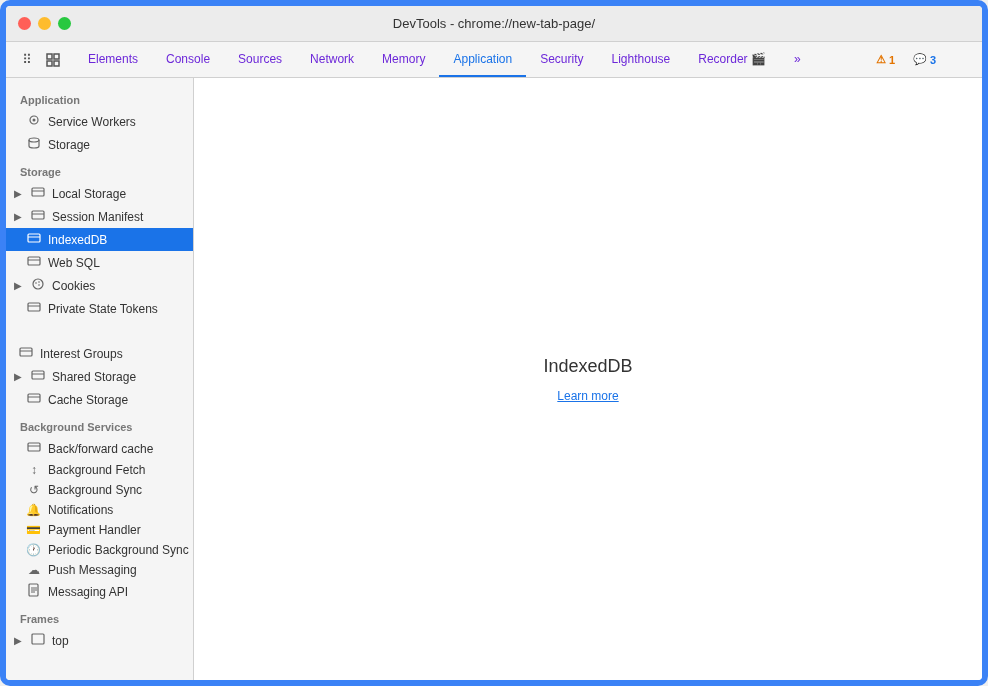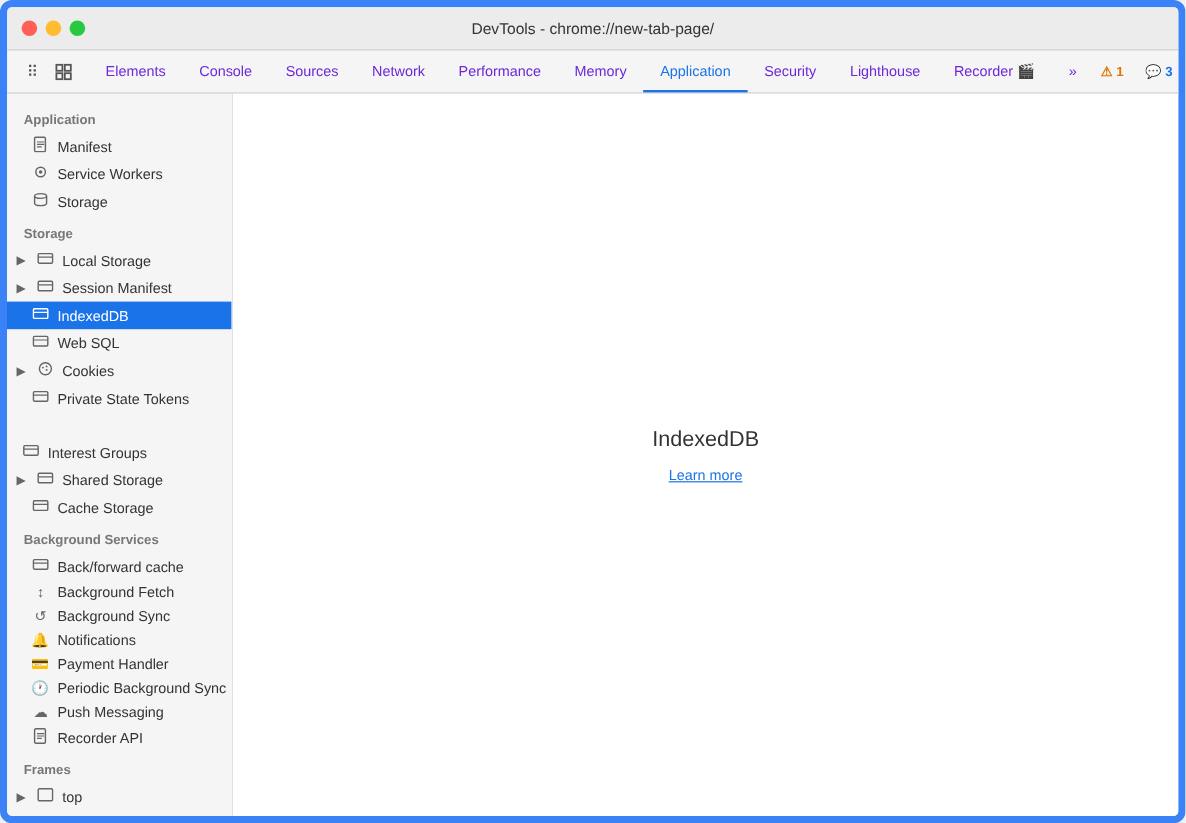--- a/index.html
+++ b/index.html
@@ -280,23 +280,20 @@
       <div class="tab">
         <span>Console</span>
       </div>
       <div class="tab">
         <span>Sources</span>
       </div>
       <div class="tab">
         <span>Network</span>
       </div>
       <div class="tab">
-        <span>Performance</span>
-      </div>
-      <div class="tab">
         <span>Memory</span>
       </div>
       <div class="tab active">
         <span>Application</span>
       </div>
       <div class="tab">
         <span>Security</span>
       </div>
       <div class="tab">
         <span>Lighthouse</span>
@@ -324,202 +321,191 @@
 
     </div>
   </div>
 
   <div class="main">
 
     <div class="sidebar">
 
       <div class="sidebar-section-label">Application</div>
 
+
       <div class="sidebar-item">
+        <span class="sidebar-icon">
+          <svg width="14" height="14" viewBox="0 0 14 14" fill="none">
+              <circle cx="7" cy="7" r="4" stroke="#666" stroke-width="1.2" fill="none"></circle>
+              <circle cx="7" cy="7" r="1.5" fill="#666"></circle>
+            </svg>
+        </span>
+        <span>Service Workers</span>
+      </div>
+
+      <div class="sidebar-item">
+        <span class="sidebar-icon">
+          <svg width="14" height="14" viewBox="0 0 14 14" fill="none">
+              <ellipse cx="7" cy="4" rx="5" ry="2" stroke="#666" stroke-width="1.2" fill="none"></ellipse>
+              <path d="M2 4v6c0 1.1 2.24 2 5 2s5-.9 5-2V4" stroke="#666" stroke-width="1.2" fill="none"></path>
+            </svg>
+        </span>
+        <span>Storage</span>
+      </div>
+
+      <div class="sidebar-section-label">Storage</div>
+
+      <div class="sidebar-item has-arrow">
+        <span class="expand-arrow">▶</span>
+        <span class="sidebar-icon">
+          <svg width="14" height="14" viewBox="0 0 14 14" fill="none">
+              <rect x="1" y="3" width="12" height="8" rx="1" stroke="#666" stroke-width="1.2" fill="none"></rect>
+              <line x1="1" y1="6" x2="13" y2="6" stroke="#666" stroke-width="1"></line>
+            </svg>
+        </span>
+        <span>Local Storage</span>
+      </div>
+
+      <div class="sidebar-item has-arrow">
+        <span class="expand-arrow">▶</span>
+        <span class="sidebar-icon">
+          <svg width="14" height="14" viewBox="0 0 14 14" fill="none">
+              <rect x="1" y="3" width="12" height="8" rx="1" stroke="#666" stroke-width="1.2" fill="none"></rect>
+              <line x1="1" y1="6" x2="13" y2="6" stroke="#666" stroke-width="1"></line>
+            </svg>
+        </span>
+        <span>Session Manifest</span>
+      </div>
+
+      <div class="sidebar-item active" style="padding-left:20px;">
+        <span class="sidebar-icon">
+          <svg width="14" height="14" viewBox="0 0 14 14" fill="none">
+              <rect x="1" y="3" width="12" height="8" rx="1" stroke="white" stroke-width="1.2" fill="none"></rect>
+              <line x1="1" y1="6" x2="13" y2="6" stroke="white" stroke-width="1"></line>
+            </svg>
+        </span>
+        <span>IndexedDB</span>
+      </div>
+
+      <div class="sidebar-item" style="">
+        <span class="sidebar-icon">
+          <svg width="14" height="14" viewBox="0 0 14 14" fill="none">
+              <rect x="1" y="3" width="12" height="8" rx="1" stroke="#666" stroke-width="1.2" fill="none"></rect>
+              <line x1="1" y1="6" x2="13" y2="6" stroke="#666" stroke-width="1"></line>
+            </svg>
+        </span>
+        <span>Web SQL</span>
+      </div>
+
+      <div class="sidebar-item has-arrow">
+        <span class="expand-arrow">▶</span>
+        <span class="sidebar-icon">
+          <svg width="14" height="14" viewBox="0 0 14 14" fill="none">
+              <circle cx="7" cy="7" r="5" stroke="#666" stroke-width="1.2" fill="none"></circle>
+              <circle cx="5" cy="6" r="0.8" fill="#666"></circle>
+              <circle cx="8" cy="8" r="0.8" fill="#666"></circle>
+              <circle cx="8" cy="5" r="0.8" fill="#666"></circle>
+            </svg>
+        </span>
+        <span>Cookies</span>
+      </div>
+
+      <div class="sidebar-item" style="padding-left:20px;">
+        <span class="sidebar-icon">
+          <svg width="14" height="14" viewBox="0 0 14 14" fill="none">
+              <rect x="1" y="3" width="12" height="8" rx="1" stroke="#666" stroke-width="1.2" fill="none"></rect>
+              <line x1="1" y1="6" x2="13" y2="6" stroke="#666" stroke-width="1"></line>
+            </svg>
+        </span>
+        <span>Private State Tokens</span>
+      </div>
+
+      <div class="sidebar-item" style="padding-left:12px;margin-top:22px;">
+        <span class="sidebar-icon">
+          <svg width="14" height="14" viewBox="0 0 14 14" fill="none">
+              <rect x="1" y="3" width="12" height="8" rx="1" stroke="#666" stroke-width="1.2" fill="none"></rect>
+              <line x1="1" y1="6" x2="13" y2="6" stroke="#666" stroke-width="1"></line>
+            </svg>
+        </span>
+        <span>Interest Groups</span>
+      </div>
+
+      <div class="sidebar-item has-arrow">
+        <span class="expand-arrow">▶</span>
+        <span class="sidebar-icon">
+          <svg width="14" height="14" viewBox="0 0 14 14" fill="none">
+              <rect x="1" y="3" width="12" height="8" rx="1" stroke="#666" stroke-width="1.2" fill="none"></rect>
+              <line x1="1" y1="6" x2="13" y2="6" stroke="#666" stroke-width="1"></line>
+            </svg>
+        </span>
+        <span>Shared Storage</span>
+      </div>
+
+      <div class="sidebar-item" style="padding-left:20px;">
+        <span class="sidebar-icon">
+          <svg width="14" height="14" viewBox="0 0 14 14" fill="none">
+              <rect x="1" y="3" width="12" height="8" rx="1" stroke="#666" stroke-width="1.2" fill="none"></rect>
+              <line x1="1" y1="6" x2="13" y2="6" stroke="#666" stroke-width="1"></line>
+            </svg>
+        </span>
+        <span>Cache Storage</span>
+      </div>
+
+      <div class="sidebar-section-label">Background Services</div>
+
+      <div class="sidebar-item" style="padding-left:20px;">
+        <span class="sidebar-icon">
+          <svg width="14" height="14" viewBox="0 0 14 14" fill="none">
+              <rect x="1" y="3" width="12" height="8" rx="1" stroke="#666" stroke-width="1.2" fill="none"></rect>
+              <line x1="1" y1="6" x2="13" y2="6" stroke="#666" stroke-width="1"></line>
+            </svg>
+        </span>
+        <span>Back/forward cache</span>
+      </div>
+
+      <div class="sidebar-item" style="padding-left:20px;">
+        <span class="sidebar-icon">↕</span>
+        <span>Background Fetch</span>
+      </div>
+
+      <div class="sidebar-item" style="padding-left:20px;">
+        <span class="sidebar-icon">↺</span>
+        <span>Background Sync</span>
+      </div>
+
+      <div class="sidebar-item" style="padding-left:20px;">
+        <span class="sidebar-icon">🔔</span>
+        <span>Notifications</span>
+      </div>
+
+      <div class="sidebar-item" style="padding-left:20px;">
+        <span class="sidebar-icon">💳</span>
+        <span>Payment Handler</span>
+      </div>
+
+      <div class="sidebar-item" style="padding-left:20px;">
+        <span class="sidebar-icon">🕐</span>
+        <span>Periodic Background Sync</span>
+      </div>
+
+      <div class="sidebar-item" style="padding-left:20px;">
+        <span class="sidebar-icon">☁</span>
+        <span>Push Messaging</span>
+      </div>
+
+      <div class="sidebar-item" style="padding-left:20px;">
         <span class="sidebar-icon">
           <svg width="14" height="14" viewBox="0 0 14 14" fill="none">
               <rect x="2" y="1" width="9" height="12" rx="1" stroke="#666" stroke-width="1.2" fill="none"></rect>
               <line x1="4" y1="5" x2="10" y2="5" stroke="#666" stroke-width="1"></line>
               <line x1="4" y1="7" x2="10" y2="7" stroke="#666" stroke-width="1"></line>
               <line x1="4" y1="9" x2="8" y2="9" stroke="#666" stroke-width="1"></line>
             </svg>
         </span>
-        <span>Manifest</span>
-      </div>
-
-      <div class="sidebar-item">
-        <span class="sidebar-icon">
-          <svg width="14" height="14" viewBox="0 0 14 14" fill="none">
-              <circle cx="7" cy="7" r="4" stroke="#666" stroke-width="1.2" fill="none"></circle>
-              <circle cx="7" cy="7" r="1.5" fill="#666"></circle>
-            </svg>
-        </span>
-        <span>Service Workers</span>
-      </div>
-
-      <div class="sidebar-item">
-        <span class="sidebar-icon">
-          <svg width="14" height="14" viewBox="0 0 14 14" fill="none">
-              <ellipse cx="7" cy="4" rx="5" ry="2" stroke="#666" stroke-width="1.2" fill="none"></ellipse>
-              <path d="M2 4v6c0 1.1 2.24 2 5 2s5-.9 5-2V4" stroke="#666" stroke-width="1.2" fill="none"></path>
-            </svg>
-        </span>
-        <span>Storage</span>
-      </div>
-
-      <div class="sidebar-section-label">Storage</div>
-
-      <div class="sidebar-item has-arrow">
-        <span class="expand-arrow">▶</span>
-        <span class="sidebar-icon">
-          <svg width="14" height="14" viewBox="0 0 14 14" fill="none">
-              <rect x="1" y="3" width="12" height="8" rx="1" stroke="#666" stroke-width="1.2" fill="none"></rect>
-              <line x1="1" y1="6" x2="13" y2="6" stroke="#666" stroke-width="1"></line>
-            </svg>
-        </span>
-        <span>Local Storage</span>
-      </div>
-
-      <div class="sidebar-item has-arrow">
-        <span class="expand-arrow">▶</span>
-        <span class="sidebar-icon">
-          <svg width="14" height="14" viewBox="0 0 14 14" fill="none">
-              <rect x="1" y="3" width="12" height="8" rx="1" stroke="#666" stroke-width="1.2" fill="none"></rect>
-              <line x1="1" y1="6" x2="13" y2="6" stroke="#666" stroke-width="1"></line>
-            </svg>
-        </span>
-        <span>Session Manifest</span>
-      </div>
-
-      <div class="sidebar-item active" style="padding-left:20px;">
-        <span class="sidebar-icon">
-          <svg width="14" height="14" viewBox="0 0 14 14" fill="none">
-              <rect x="1" y="3" width="12" height="8" rx="1" stroke="white" stroke-width="1.2" fill="none"></rect>
-              <line x1="1" y1="6" x2="13" y2="6" stroke="white" stroke-width="1"></line>
-            </svg>
-        </span>
-        <span>IndexedDB</span>
-      </div>
-
-      <div class="sidebar-item" style="">
-        <span class="sidebar-icon">
-          <svg width="14" height="14" viewBox="0 0 14 14" fill="none">
-              <rect x="1" y="3" width="12" height="8" rx="1" stroke="#666" stroke-width="1.2" fill="none"></rect>
-              <line x1="1" y1="6" x2="13" y2="6" stroke="#666" stroke-width="1"></line>
-            </svg>
-        </span>
-        <span>Web SQL</span>
-      </div>
-
-      <div class="sidebar-item has-arrow">
-        <span class="expand-arrow">▶</span>
-        <span class="sidebar-icon">
-          <svg width="14" height="14" viewBox="0 0 14 14" fill="none">
-              <circle cx="7" cy="7" r="5" stroke="#666" stroke-width="1.2" fill="none"></circle>
-              <circle cx="5" cy="6" r="0.8" fill="#666"></circle>
-              <circle cx="8" cy="8" r="0.8" fill="#666"></circle>
-              <circle cx="8" cy="5" r="0.8" fill="#666"></circle>
-            </svg>
-        </span>
-        <span>Cookies</span>
-      </div>
-
-      <div class="sidebar-item" style="padding-left:20px;">
-        <span class="sidebar-icon">
-          <svg width="14" height="14" viewBox="0 0 14 14" fill="none">
-              <rect x="1" y="3" width="12" height="8" rx="1" stroke="#666" stroke-width="1.2" fill="none"></rect>
-              <line x1="1" y1="6" x2="13" y2="6" stroke="#666" stroke-width="1"></line>
-            </svg>
-        </span>
-        <span>Private State Tokens</span>
-      </div>
-
-      <div class="sidebar-item" style="padding-left:12px;margin-top:22px;">
-        <span class="sidebar-icon">
-          <svg width="14" height="14" viewBox="0 0 14 14" fill="none">
-              <rect x="1" y="3" width="12" height="8" rx="1" stroke="#666" stroke-width="1.2" fill="none"></rect>
-              <line x1="1" y1="6" x2="13" y2="6" stroke="#666" stroke-width="1"></line>
-            </svg>
-        </span>
-        <span>Interest Groups</span>
-      </div>
-
-      <div class="sidebar-item has-arrow">
-        <span class="expand-arrow">▶</span>
-        <span class="sidebar-icon">
-          <svg width="14" height="14" viewBox="0 0 14 14" fill="none">
-              <rect x="1" y="3" width="12" height="8" rx="1" stroke="#666" stroke-width="1.2" fill="none"></rect>
-              <line x1="1" y1="6" x2="13" y2="6" stroke="#666" stroke-width="1"></line>
-            </svg>
-        </span>
-        <span>Shared Storage</span>
-      </div>
-
-      <div class="sidebar-item" style="padding-left:20px;">
-        <span class="sidebar-icon">
-          <svg width="14" height="14" viewBox="0 0 14 14" fill="none">
-              <rect x="1" y="3" width="12" height="8" rx="1" stroke="#666" stroke-width="1.2" fill="none"></rect>
-              <line x1="1" y1="6" x2="13" y2="6" stroke="#666" stroke-width="1"></line>
-            </svg>
-        </span>
-        <span>Cache Storage</span>
-      </div>
-
-      <div class="sidebar-section-label">Background Services</div>
-
-      <div class="sidebar-item" style="padding-left:20px;">
-        <span class="sidebar-icon">
-          <svg width="14" height="14" viewBox="0 0 14 14" fill="none">
-              <rect x="1" y="3" width="12" height="8" rx="1" stroke="#666" stroke-width="1.2" fill="none"></rect>
-              <line x1="1" y1="6" x2="13" y2="6" stroke="#666" stroke-width="1"></line>
-            </svg>
-        </span>
-        <span>Back/forward cache</span>
-      </div>
-
-      <div class="sidebar-item" style="padding-left:20px;">
-        <span class="sidebar-icon">↕</span>
-        <span>Background Fetch</span>
-      </div>
-
-      <div class="sidebar-item" style="padding-left:20px;">
-        <span class="sidebar-icon">↺</span>
-        <span>Background Sync</span>
-      </div>
-
-      <div class="sidebar-item" style="padding-left:20px;">
-        <span class="sidebar-icon">🔔</span>
-        <span>Notifications</span>
-      </div>
-
-      <div class="sidebar-item" style="padding-left:20px;">
-        <span class="sidebar-icon">💳</span>
-        <span>Payment Handler</span>
-      </div>
-
-      <div class="sidebar-item" style="padding-left:20px;">
-        <span class="sidebar-icon">🕐</span>
-        <span>Periodic Background Sync</span>
-      </div>
-
-      <div class="sidebar-item" style="padding-left:20px;">
-        <span class="sidebar-icon">☁</span>
-        <span>Push Messaging</span>
-      </div>
-
-      <div class="sidebar-item" style="padding-left:20px;">
-        <span class="sidebar-icon">
-          <svg width="14" height="14" viewBox="0 0 14 14" fill="none">
-              <rect x="2" y="1" width="9" height="12" rx="1" stroke="#666" stroke-width="1.2" fill="none"></rect>
-              <line x1="4" y1="5" x2="10" y2="5" stroke="#666" stroke-width="1"></line>
-              <line x1="4" y1="7" x2="10" y2="7" stroke="#666" stroke-width="1"></line>
-              <line x1="4" y1="9" x2="8" y2="9" stroke="#666" stroke-width="1"></line>
-            </svg>
-        </span>
-        <span>Recorder API</span>
+        <span>Messaging API</span>
       </div>
 
       <div class="sidebar-section-label">Frames</div>
 
       <div class="sidebar-item has-arrow">
         <span class="expand-arrow">▶</span>
         <span class="sidebar-icon">
           <svg width="14" height="14" viewBox="0 0 14 14" fill="none">
               <rect x="1" y="2" width="12" height="10" rx="1" stroke="#666" stroke-width="1.2" fill="none"></rect>
             </svg>

